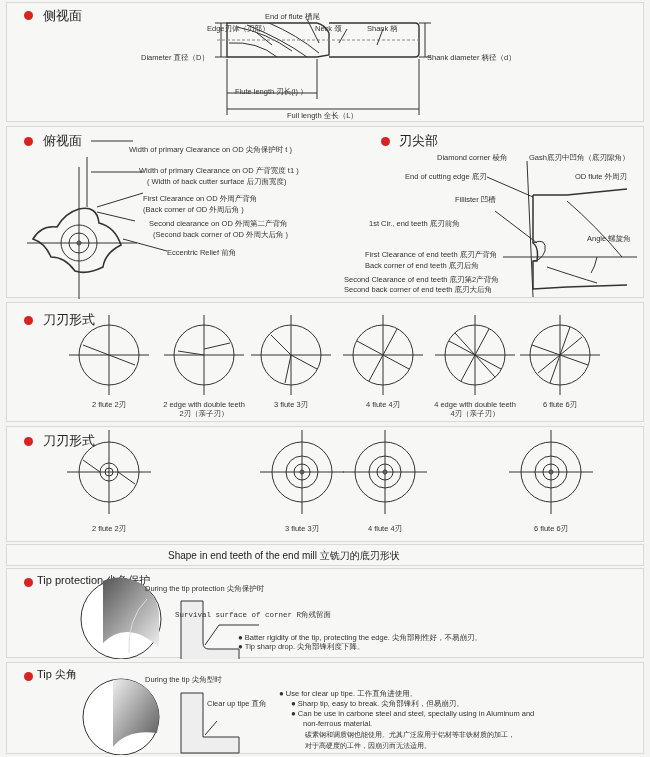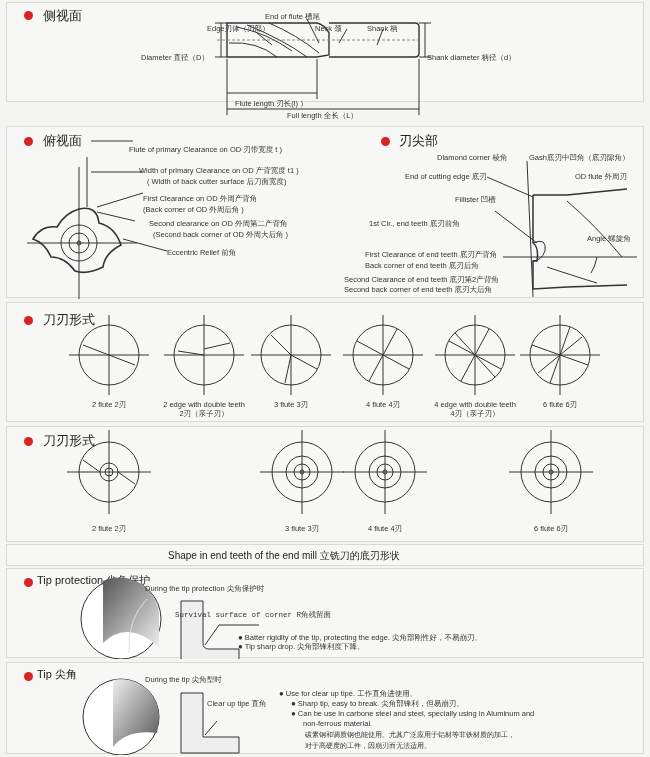--- a/index.html
+++ b/index.html
@@ -9,21 +9,21 @@
   .title{position:absolute;font-size:13px;color:#222;white-space:nowrap;}
   .lbl{position:absolute;font-size:7.5px;color:#333;white-space:nowrap;line-height:1.2;}
   .lbl.c{text-align:center;}
   svg{position:absolute;left:0;top:0;}
   .caption{position:absolute;font-size:10px;color:#222;white-space:nowrap;}
   .bullet::before{content:"●";font-size:8px;margin-right:2px;}
 </style>
 </head>
 <body>
 
-<div class="panel" style="top:2px;height:100px;text-align:center;">
+<div class="panel" style="top:2px;height:120px;text-align:center;">
   <span class="dot" style="left:17px;top:8px;"></span>
   <span class="title" style="left:36px;top:4px;">侧视面</span>
   <svg width="638" height="120">
     <g stroke="#333" fill="none" stroke-width="1">
 
       <path d="M220 20 L310 20 Q318 22 322 30 L322 52 L310 54 L220 54 Z" stroke-width="1.4"></path>
       <path d="M230 24 Q260 30 285 48"></path>
         <path d="M240 22 Q275 36 300 54"></path>
       <path d="M262 20 Q290 32 312 50"></path>
         <path d="M222 40 Q250 38 270 54"></path>
@@ -49,21 +49,21 @@
         <line x1="376" y1="26" x2="370" y2="42"></line>
         <line x1="250" y1="30" x2="265" y2="42"></line>
     </g>
   </svg>
   <span class="lbl" style="left:258px;top:9px;">End of flute 槽尾</span>
   <span class="lbl" style="left:200px;top:21px;">Edge刃体（刃部）</span>
   <span class="lbl" style="left:308px;top:21px;">Neck 颈</span>
   <span class="lbl" style="left:360px;top:21px;">Shank 柄</span>
   <span class="lbl" style="left:134px;top:50px;">Diameter 直径（D）</span>
   <span class="lbl" style="left:420px;top:50px;">Shank diameter 柄径（d）</span>
-  <span class="lbl" style="left:228px;top:96px;">Flute length 刃长(l) ）</span>
+  <span class="lbl" style="left:228px;top:84px;">Flute length 刃长(l) ）</span>
   <span class="lbl" style="left:280px;top:108px;">Full length 全长（L）</span>
 </div>
 
 <div class="panel" style="top:126px;height:172px;">
   <span class="dot" style="left:17px;top:10px;"></span>
   <span class="title" style="left:36px;top:5px;">俯视面</span>
   <svg width="638" height="172">
     <g stroke="#333" fill="none" stroke-width="1">
       <path d="M72 82 Q90 78 92 96 Q108 100 114 118 Q98 126 96 140 Q80 148 68 144 Q58 130 44 130 Q38 116 26 112 Q34 98 50 100 Q58 86 72 82 Z" stroke-width="1.6"></path>
       <circle cx="72" cy="116" r="18"></circle>
@@ -72,21 +72,21 @@
       <line x1="20" y1="116" x2="130" y2="116"></line>
         <line x1="72" y1="40" x2="72" y2="172"></line>
       <line x1="80" y1="30" x2="80" y2="80"></line>
         <line x1="84" y1="14" x2="126" y2="14"></line>
         <line x1="84" y1="45" x2="136" y2="45"></line>
       <line x1="90" y1="80" x2="136" y2="66"></line>
         <line x1="90" y1="85" x2="128" y2="94"></line>
         <line x1="116" y1="112" x2="160" y2="124"></line>
     </g>
   </svg>
-  <span class="lbl" style="left:122px;top:18px;">Flute of primary Clearance on OD   刃带宽度 t )</span>
+  <span class="lbl" style="left:122px;top:18px;">Width of primary Clearance on OD   尖角保护时 t )</span>
   <span class="lbl" style="left:132px;top:39px;">Width of primary Clearance on OD  产背宽度 t1 )</span>
   <span class="lbl" style="left:140px;top:50px;">( Width of back cutter surface    后刀面宽度)</span>
   <span class="lbl" style="left:136px;top:67px;">First Clearance on OD 外周产背角</span>
   <span class="lbl" style="left:136px;top:78px;">(Back corner of OD   外周后角 )</span>
   <span class="lbl" style="left:142px;top:92px;">Second clearance on OD 外周第二产背角</span>
   <span class="lbl" style="left:146px;top:103px;">(Second back corner of OD  外周大后角 )</span>
   <span class="lbl" style="left:160px;top:121px;">Eccentric Relief 前角</span>
 
   <span class="dot" style="left:374px;top:10px;"></span>
   <span class="title" style="left:392px;top:5px;">刃尖部</span>

